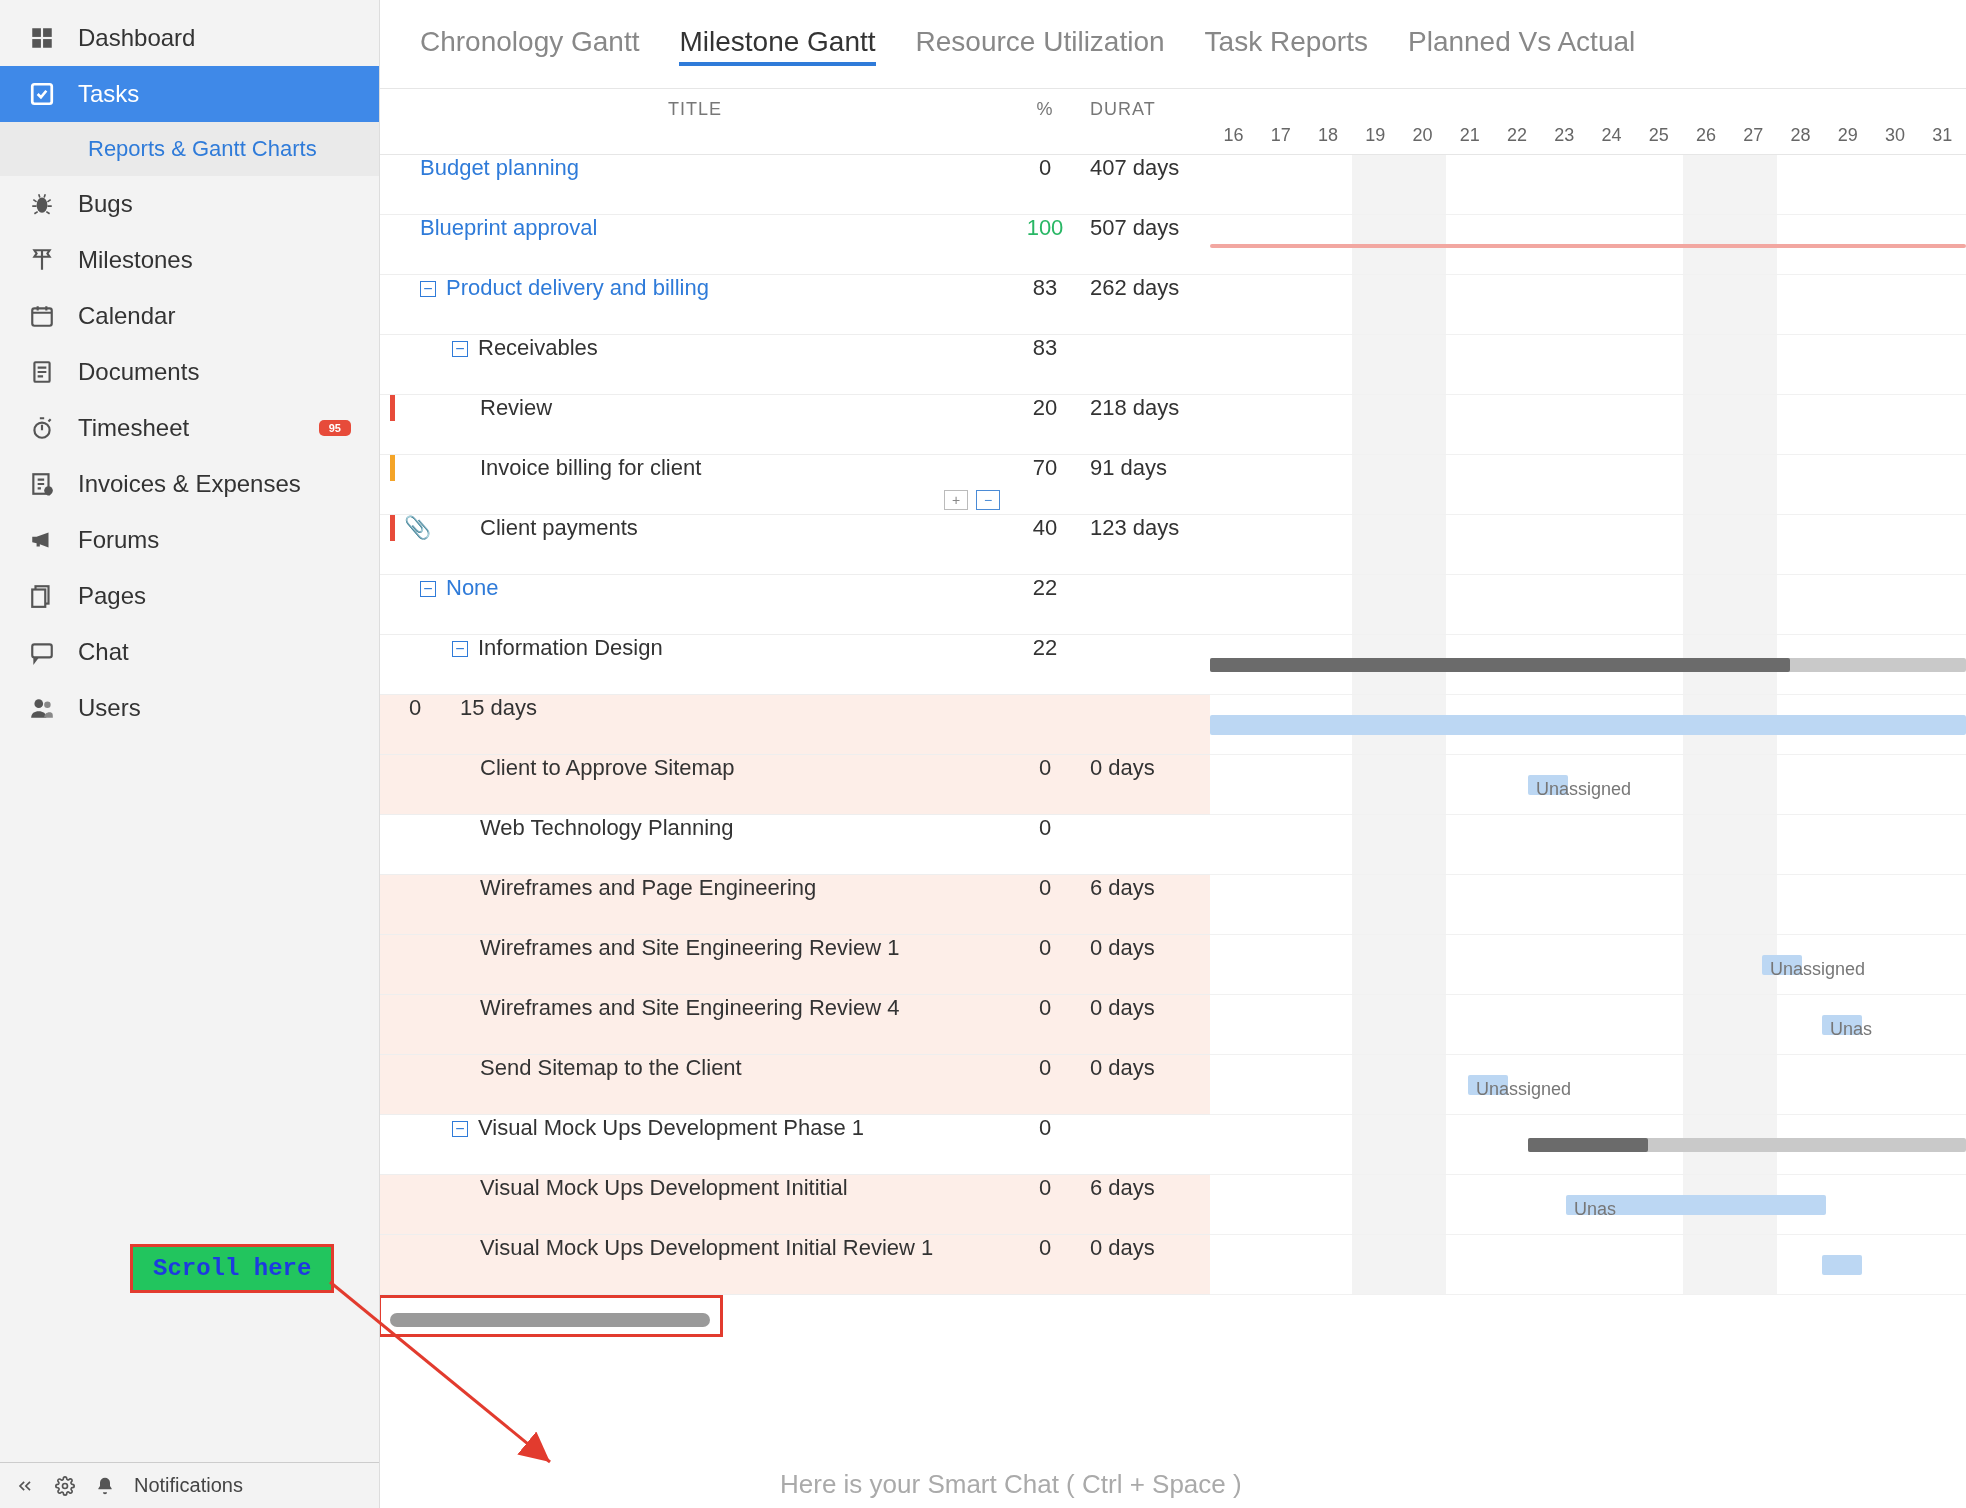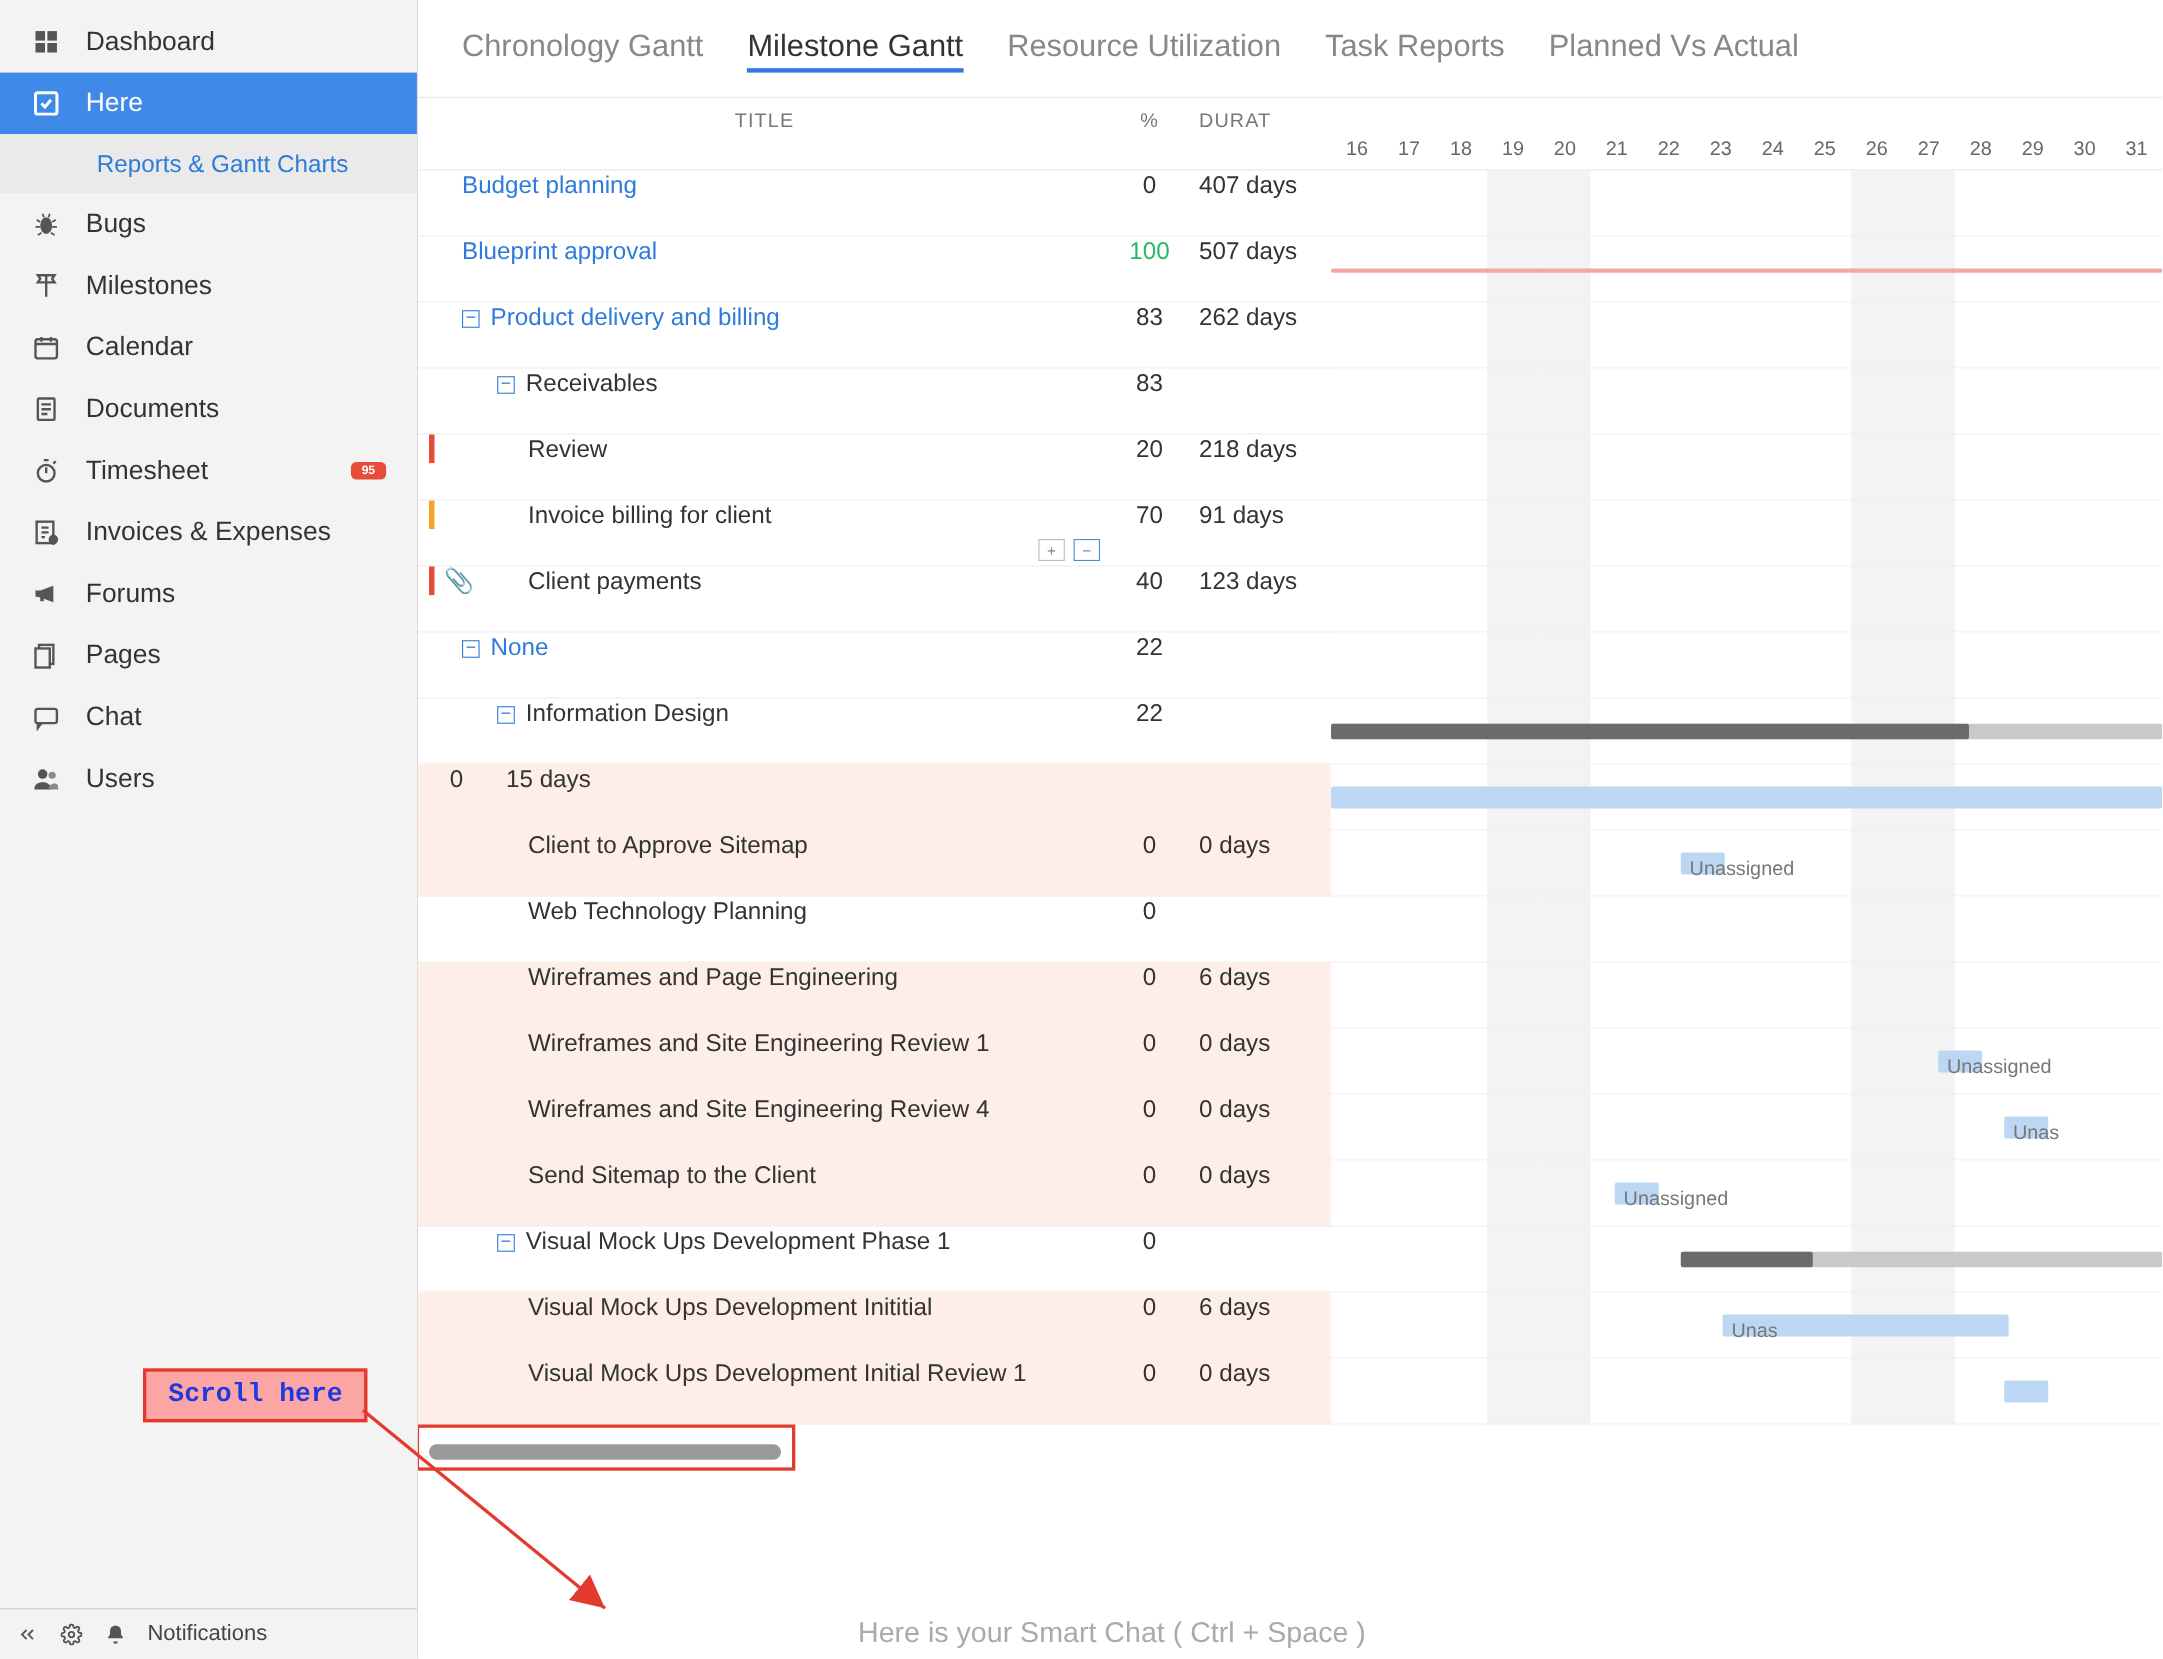--- a/index.html
+++ b/index.html
@@ -61,21 +61,21 @@
   .gr { height:60px; position:relative; border-bottom:1px solid #f1f1f1; }
   .bar { position:absolute; height:20px; top:20px; border-radius:2px; }
   .bar.lblafter::after { content: attr(data-label); margin-left:8px; color:#777; font-size:18px; }
 
   
   .hscroll { position:absolute; left:10px; bottom:8px; height:14px; width:320px; background:#9a9a9a; border-radius:7px; }
   .hscroll-outline { position:absolute; left:-2px; bottom:-2px; width:345px; height:42px; border:3px solid #e23b2e; }
 
   
   .annotation { position:absolute; left:130px; top:1244px; z-index:50; pointer-events:none; }
-  .ann-box { border:3px solid #e23b2e; background:#fca5a5; padding:8px 20px; color:#1d3ae0; font-weight:700; font-size:24px; font-family:"Courier New", monospace; }
+  .ann-box { border:3px solid #e23b2e; background:#22c55e; padding:8px 20px; color:#1d3ae0; font-weight:700; font-size:24px; font-family:"Courier New", monospace; }
   .ann-arrow { position:absolute; left:190px; top:28px; }
 
   
   .smartchat { position:absolute; left:400px; bottom:8px; color:#aaa; font-size:26px; }
 
   
   svg.ic24 { width:26px; height:26px; }
   svg.ic20 { width:20px; height:20px; }
 </style>
 </head>
@@ -96,21 +96,21 @@
           </span>
           <span>Dashboard</span>
         </div>
         <div class="nav-item active">
           <span class="ic">
             <svg class="ic24" viewBox="0 0 24 24" fill="none" stroke="currentColor" stroke-width="2.5">
               <rect x="3" y="3" width="18" height="18" rx="2"></rect>
               <path d="M8 12l3 3 5-6"></path>
             </svg>
           </span>
-          <span>Here</span>
+          <span>Tasks</span>
         </div>
         <div class="nav-sub">Reports &amp; Gantt Charts</div>
         <div class="nav-item">
           <span class="ic">
             <svg class="ic24" viewBox="0 0 24 24" fill="#555">
               <ellipse cx="12" cy="13" rx="5" ry="7"></ellipse>
               <path d="M7 10l-3-2M17 10l3-2M7 14H3M17 14h4M8 19l-3 2M16 19l3 2M10 6l-1-3M14 6l1-3" stroke="#555" stroke-width="1.5"></path>
             </svg>
           </span>
           <span>Bugs</span>

